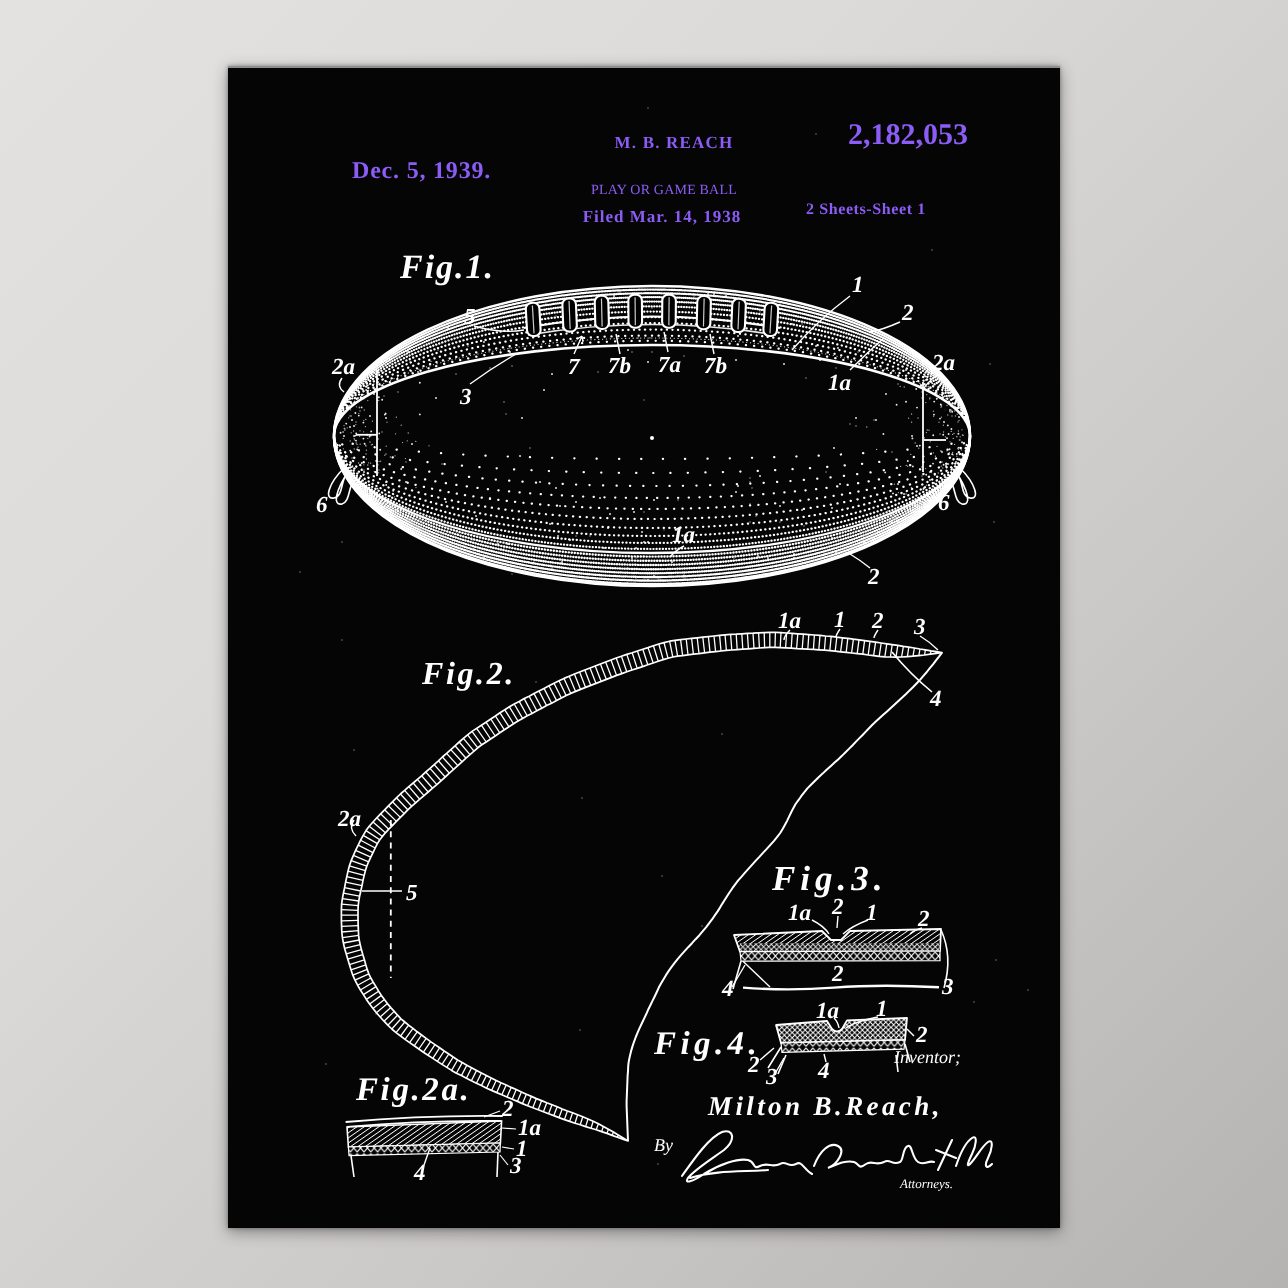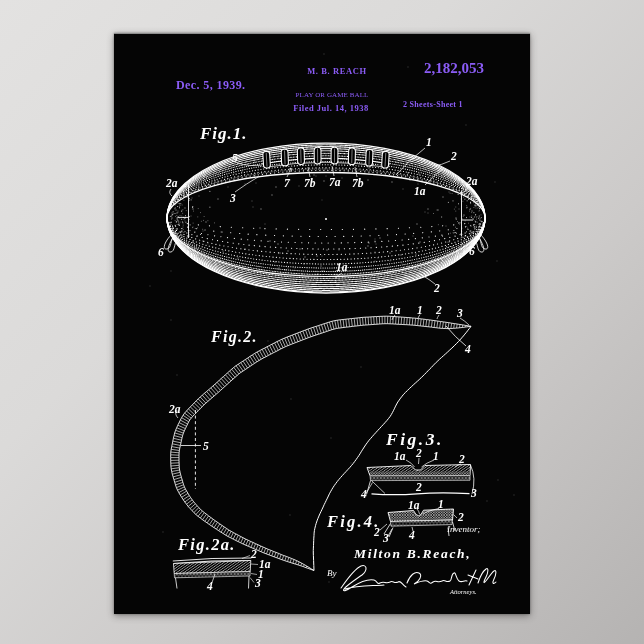--- a/index.html
+++ b/index.html
@@ -24,21 +24,21 @@
 <div class="poster">
 
   <div class="hdr" style="left:62px; top:44px; font-size:12px; font-weight:bold; letter-spacing:0.4px;">Dec. 5, 1939.</div>
 
   <div class="hdr" style="left:223px; top:32px; font-size:8.5px; font-weight:bold; letter-spacing:0.6px; transform:translateX(-50%);">M. B. REACH</div>
 
   <div class="hdr" style="left:310px; top:26px; font-size:15px; font-weight:bold; letter-spacing:0px;">2,182,053</div>
 
   <div class="hdr" style="left:218px; top:56.5px; font-size:7px; font-weight:normal; letter-spacing:0.1px; transform:translateX(-50%);">PLAY OR GAME BALL</div>
 
-  <div class="hdr" style="left:217px; top:69px; font-size:8.5px; font-weight:bold; letter-spacing:0.5px; transform:translateX(-50%);">Filed Jul. 14, 1938</div>
+  <div class="hdr" style="left:217px; top:69px; font-size:8.5px; font-weight:bold; letter-spacing:0.5px; transform:translateX(-50%);">Filed Mar. 14, 1938</div>
 
   <div class="hdr" style="left:289px; top:66px; font-size:8px; font-weight:bold; letter-spacing:0.3px;">2 Sheets-Sheet 1</div>
 
   <svg width="415.5" height="579.5" viewBox="0 0 415.5 579.5" style="position:absolute;left:0;top:0;">
     <defs>
       <pattern id="hb" width="2.3" height="2.3" patternUnits="userSpaceOnUse" patternTransform="rotate(45)">
         <rect width="2.3" height="2.3" fill="#050505"></rect>
         <line x1="0" y1="0" x2="0" y2="2.3" stroke="#fff" stroke-width="0.95"></line>
       </pattern>
       <pattern id="hs" width="2.1" height="2.1" patternUnits="userSpaceOnUse" patternTransform="rotate(55)">

